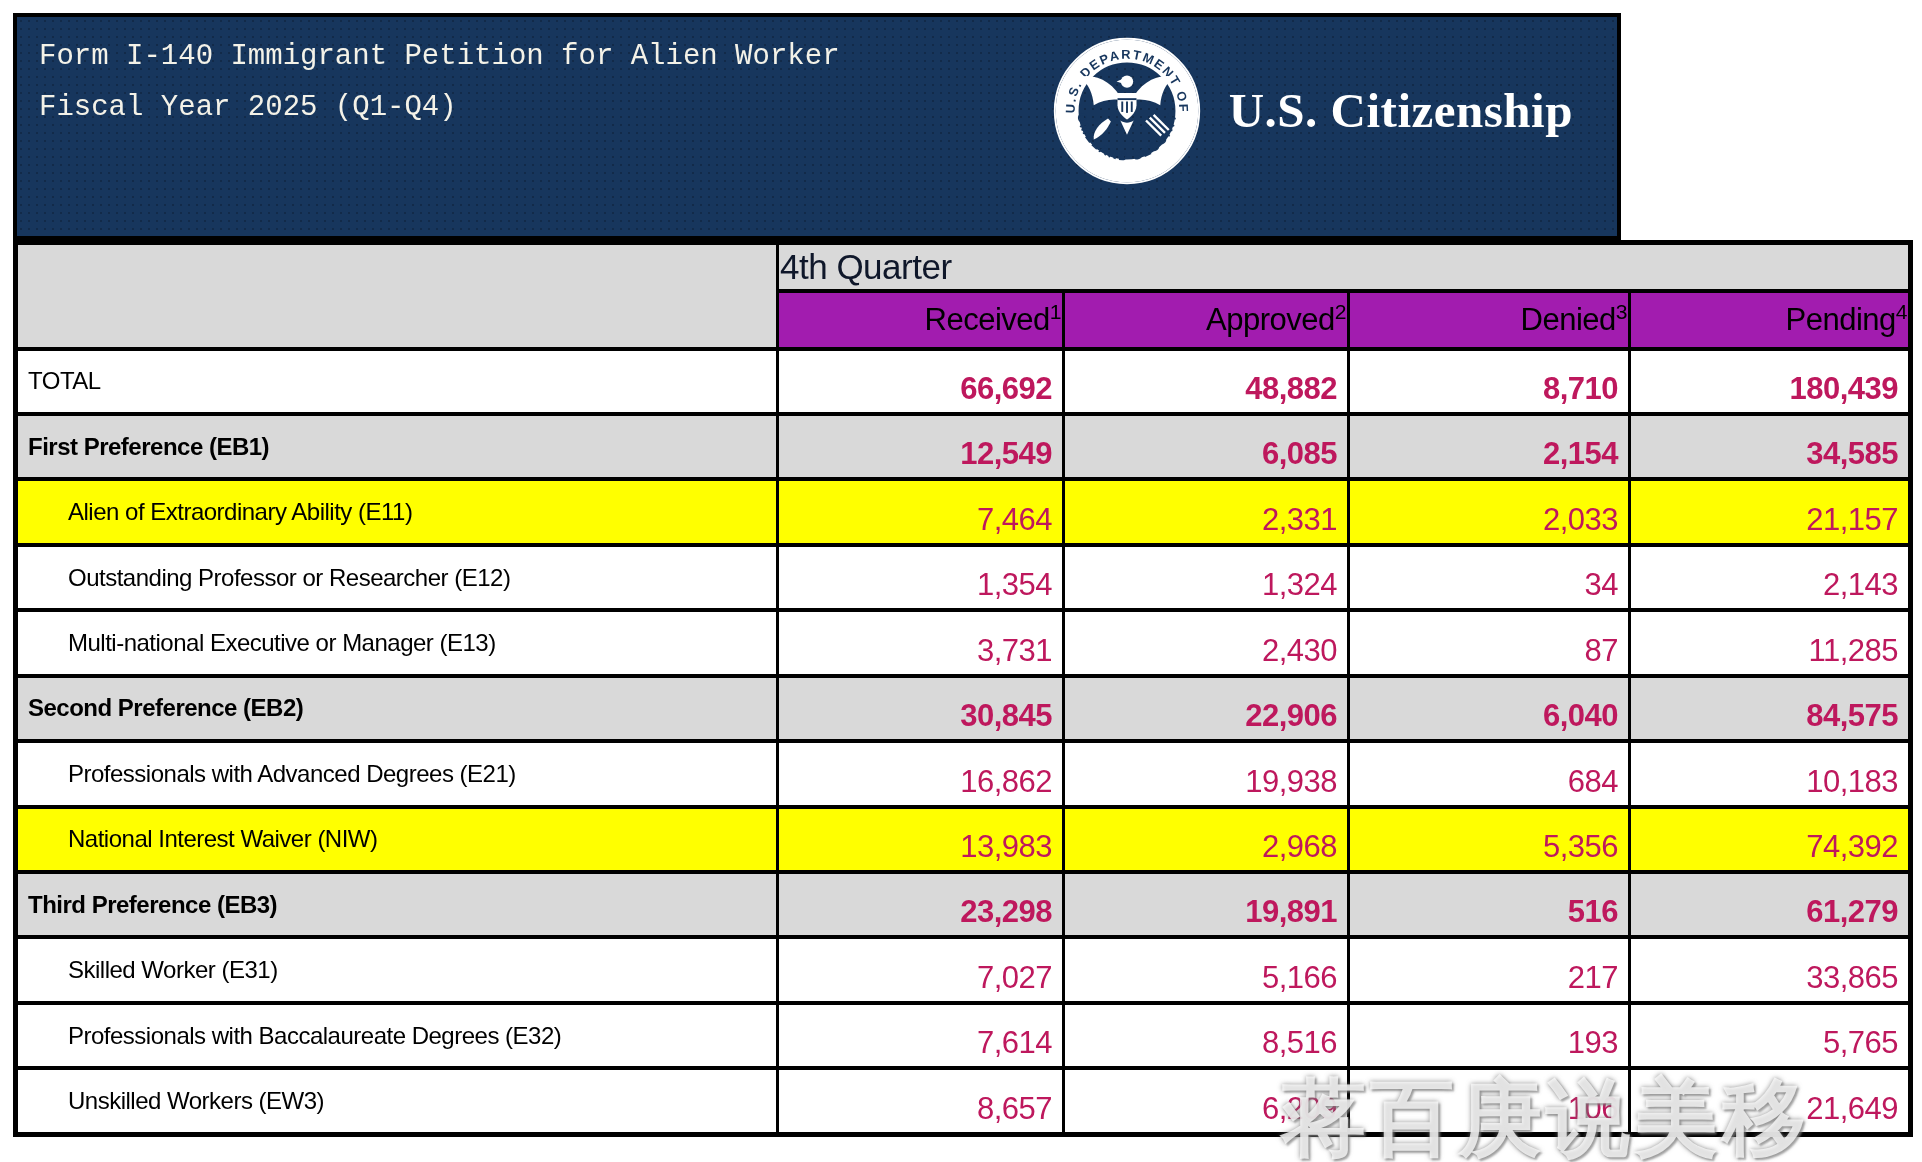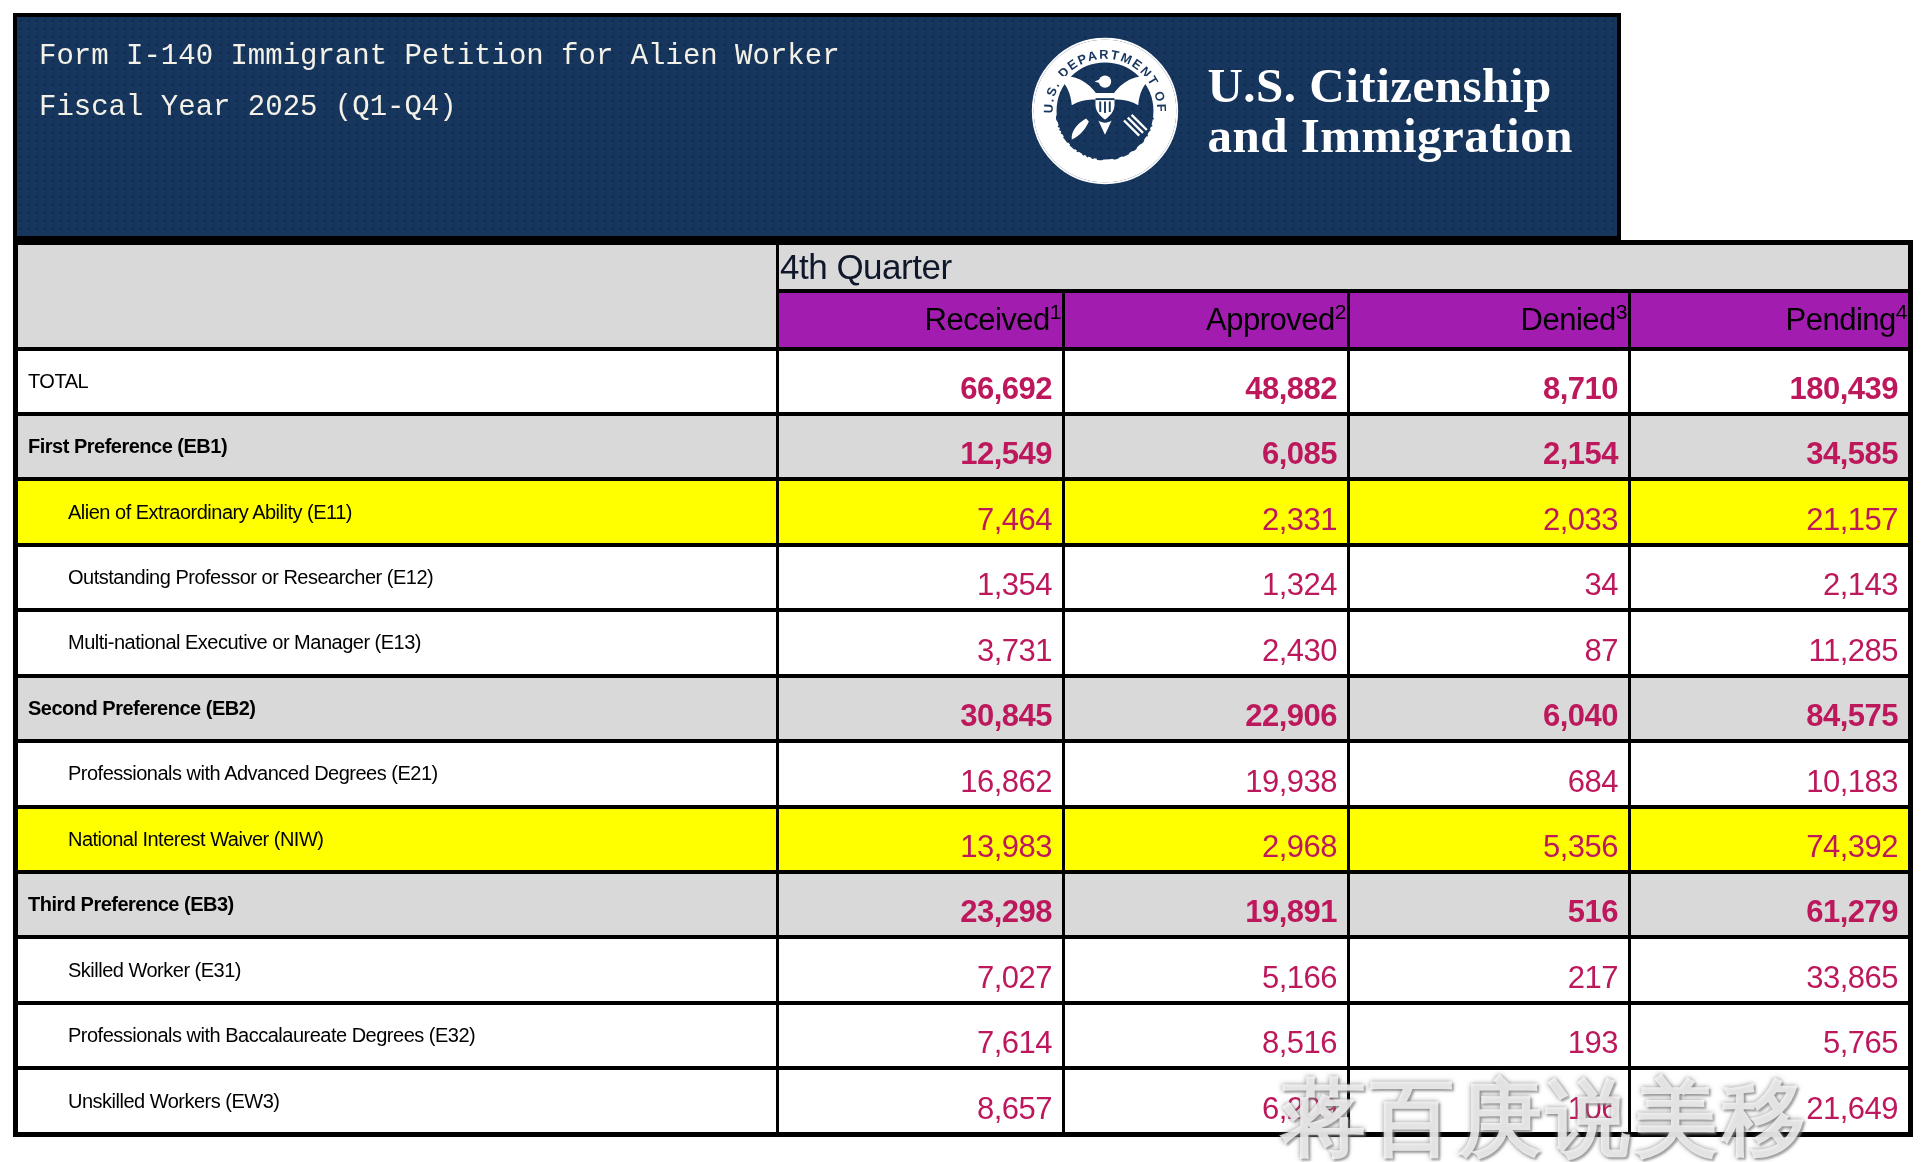--- a/index.html
+++ b/index.html
@@ -26,21 +26,21 @@
   table.tbl td {border:3px solid #000;border-top-width:4px;border-bottom-width:4px;
                 box-sizing:border-box;overflow:hidden;}
   tr.hrow1 {height:48px;}
   tr.hrow2 {height:58px;}
   td.corner {background:#d9d9d9;}
   td.quarter {background:#d9d9d9;vertical-align:middle;
               font-size:35px;letter-spacing:-0.5px;color:#0f172a;}
   td.colh {background:#a21caf;text-align:right;vertical-align:middle;
            font-size:31px;letter-spacing:-0.5px;color:#000;}
   td.colh sup {font-size:0.68em;vertical-align:super;line-height:0;}
-  td.lbl {background:#fff;vertical-align:middle;font-size:20px;letter-spacing:-0.5px;
+  td.lbl {background:#fff;vertical-align:middle;font-size:24px;letter-spacing:-0.5px;
           padding-left:10px;color:#000;white-space:nowrap;}
   td.num {background:#fff;vertical-align:bottom;text-align:right;font-size:31px;
           letter-spacing:-0.5px;padding:0 10px 5px 0;color:#be185d;white-space:nowrap;}
   tr.row-group td {background:#d9d9d9;font-weight:bold;}
   tr.row-high  td {background:#ffff00;}
   tr.row-total td.num, tr.row-group td.num {font-weight:bold;}
   tr.row-sub td.lbl, tr.row-high td.lbl {padding-left:50px;}
 
   
   .watermark {position:absolute;left:1282px;top:1062px;z-index:5;
@@ -86,21 +86,20 @@
         </g>
         <g fill="#17365d">
           <rect x="70" y="66.5" width="20" height="2"></rect>
           <rect x="74" y="70" width="2" height="11"></rect>
           <rect x="79" y="70" width="2" height="12"></rect>
           <rect x="84" y="70" width="2" height="11"></rect>
         </g>
       </svg>
       <div class="wordmark">
         <div>U.S. Citizenship</div>
-        <div>and Immigration</div>
       </div>
     </div>
   </div>
 
   <table class="tbl">
     <colgroup>
       <col style="width:762px">
         <col style="width:286px">
         <col style="width:285px">
         <col style="width:281px">

